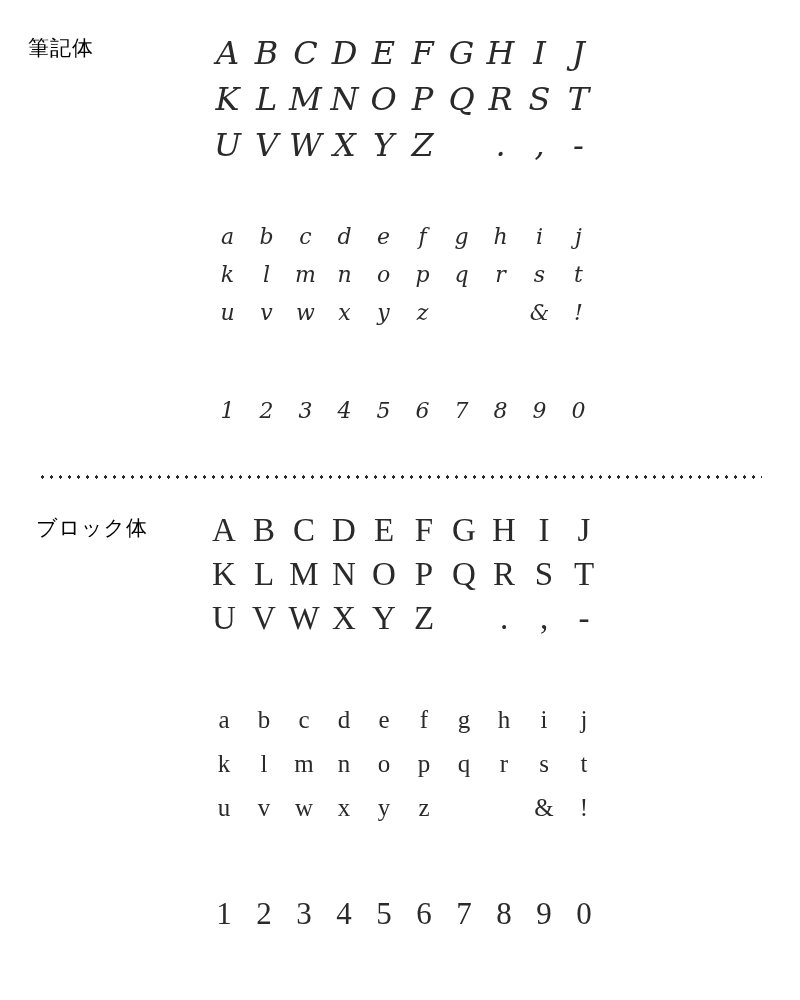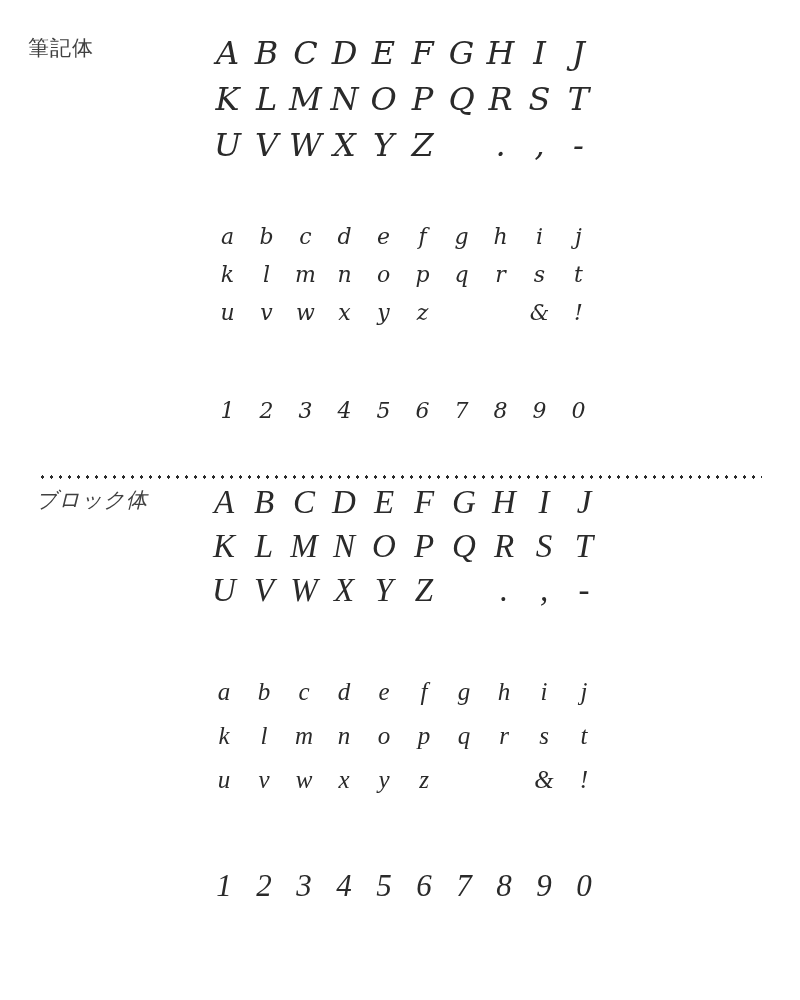--- a/index.html
+++ b/index.html
@@ -24,28 +24,28 @@
     box-sizing: border-box;
   }
 
   
   .section {
     position: absolute;
     left: 0;
     width: 800px;
   }
   #section-script { top: 0; height: 470px; }
-  #section-block  { top: 464px; height: 508px; font-style: italic; }
+  #section-block  { top: 492px; height: 508px; }
 
   .section-label {
     position: absolute;
     font-family: "DejaVu Sans", sans-serif;
     font-size: 21px;
     letter-spacing: 1px;
-    color: #404040;
+    color: #000000;
     white-space: nowrap;
   }
   #section-script .section-label { left: 28px; top: 34px; }
   #section-block  .section-label { left: 36px; top: 22px; }
 
   
   .glyph-group {
     position: absolute;
   }
   .glyph-row {

